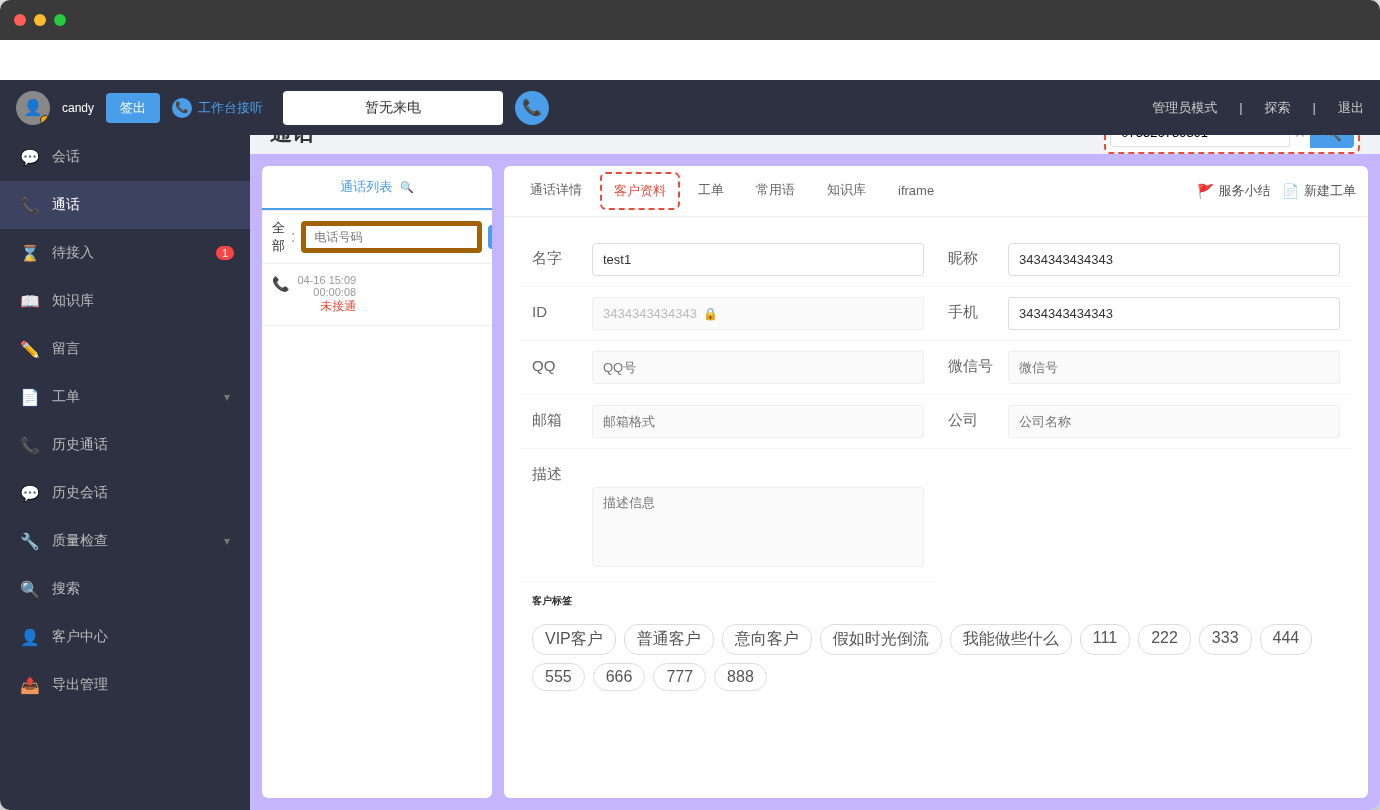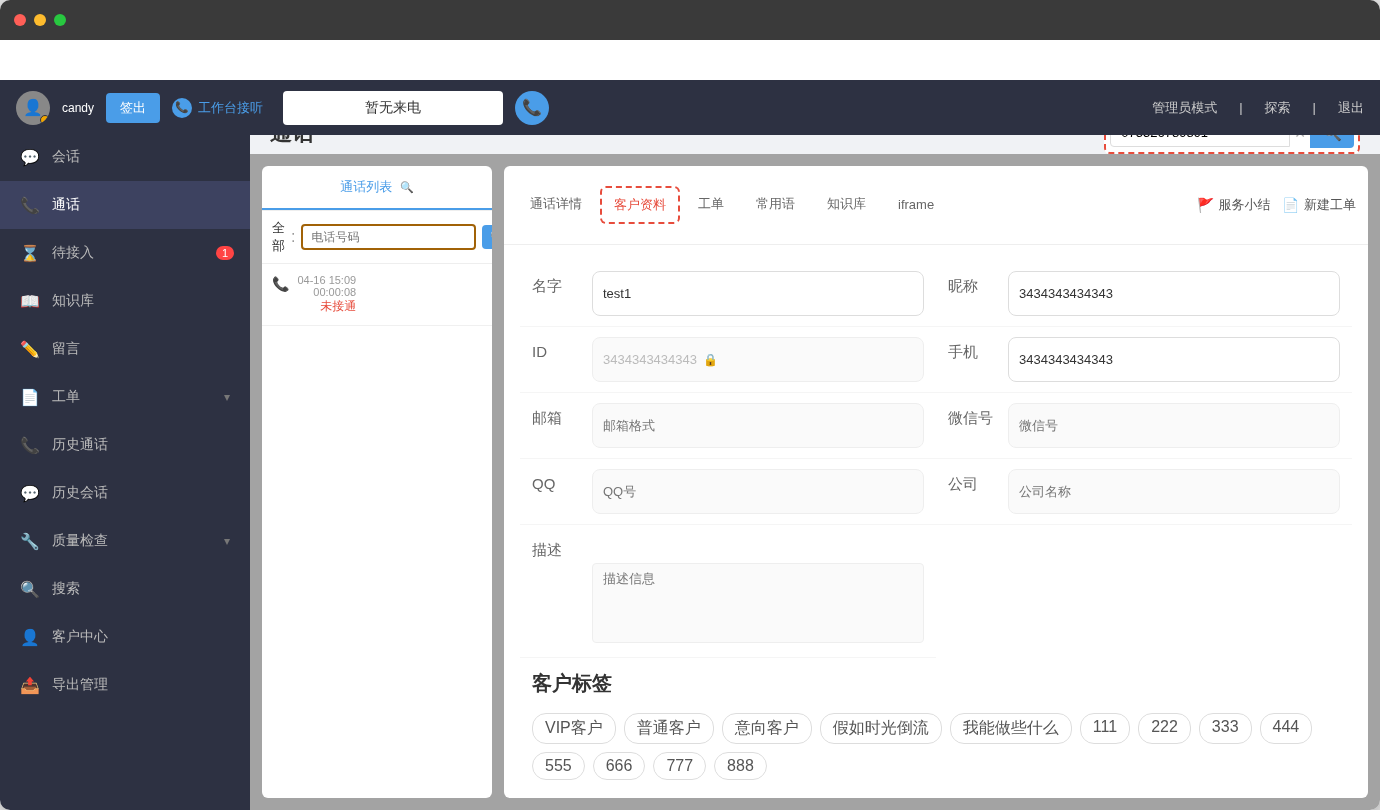--- a/index.html
+++ b/index.html
@@ -31,72 +31,72 @@
     
     .sidebar { width: 250px; background: #2d3142; display: flex; flex-direction: column; margin-top: 55px; flex-shrink: 0; }
     .sidebar-collapse-btn { padding: 10px 16px; color: #aaa; cursor: pointer; font-size: 16px; }
     .sidebar-item { display: flex; align-items: center; gap: 12px; padding: 14px 20px; color: #bbb; font-size: 14px; cursor: pointer; position: relative; }
     .sidebar-item.active { background: #3d4260; color: #fff; }
     .sidebar-icon { width: 20px; height: 20px; display: flex; align-items: center; justify-content: center; font-size: 16px; flex-shrink: 0; }
     .badge { background: #ff4444; color: #fff; border-radius: 10px; padding: 1px 6px; font-size: 11px; position: absolute; right: 16px; }
     .sidebar-arrow { margin-left: auto; font-size: 12px; color: #777; }
 
     
-    .main-content { flex: 1; display: flex; flex-direction: column; margin-top: 55px; overflow: hidden; background: #a3a3a3; }
+    .main-content { flex: 1; display: flex; flex-direction: column; margin-top: 55px; overflow: hidden; background: #c4b5fd; }
 
     
     .page-header { background: #f0f2f5; padding: 16px 20px 0; display: flex; align-items: center; justify-content: space-between; }
     .page-title { font-size: 22px; font-weight: 600; color: #333; }
     .search-box-highlighted { display: flex; align-items: center; border: 2px dashed #e74c3c; border-radius: 6px; padding: 4px; background: #fff; }
     .search-input { border: 1px solid #ddd; border-radius: 4px 0 0 4px; padding: 6px 10px; font-size: 13px; outline: none; width: 180px; }
     .clear-btn { background: none; border: none; color: #aaa; cursor: pointer; padding: 0 4px; font-size: 14px; }
     .search-btn-blue { background: #4a9de8; color: #fff; border: none; border-radius: 0 4px 4px 0; padding: 6px 12px; cursor: pointer; font-size: 16px; }
 
     
     .content-area { display: flex; flex: 1; overflow: hidden; padding: 12px; gap: 12px; }
 
     
     .left-panel { width: 230px; background: #fff; border-radius: 6px; display: flex; flex-direction: column; flex-shrink: 0; overflow: hidden; }
     .left-panel-tabs { display: flex; border-bottom: 1px solid #eee; }
     .left-tab { flex: 1; text-align: center; padding: 12px 0; font-size: 13px; color: #666; cursor: pointer; }
     .left-tab.active { color: #4a9de8; border-bottom: 2px solid #4a9de8; }
     .filter-row { display: flex; align-items: center; gap: 6px; padding: 8px 10px; border-bottom: 1px solid #eee; }
     .filter-all { font-size: 13px; color: #333; }
     .filter-dot { color: #999; }
-    .filter-input { flex: 1; border: 2px solid #a16207; border-radius: 4px; padding: 4px 8px; font-size: 12px; color: #999; }
+    .filter-input { flex: 1; border: 5px solid #a16207; border-radius: 4px; padding: 4px 8px; font-size: 12px; color: #999; }
     .filter-search-btn { background: #4a9de8; color: #fff; border: none; border-radius: 4px; padding: 4px 8px; cursor: pointer; font-size: 14px; }
     .call-list-item { padding: 10px; border-bottom: 1px solid #f0f0f0; cursor: pointer; display: flex; gap: 8px; align-items: flex-start; }
     .call-item-icon { color: #aaa; font-size: 14px; padding-top: 2px; }
     .call-item-info { flex: 1; }
     .call-item-number { font-size: 13px; color: #333; font-weight: 500; }
     .call-item-location { font-size: 12px; color: #999; }
     .call-item-meta { text-align: right; font-size: 11px; color: #999; }
     .call-missed { color: #e74c3c; font-size: 12px; }
 
     
     .right-panel { flex: 1; background: #fff; border-radius: 6px; display: flex; flex-direction: column; overflow: hidden; }
-    .right-tabs { display: flex; align-items: center; border-bottom: 1px solid #eee; padding: 16px 12px; gap: 4px; }
+    .right-tabs { display: flex; align-items: center; border-bottom: 1px solid #eee; padding: 2px 12px; gap: 4px; }
     .right-tab { padding: 12px 14px; font-size: 13px; color: #666; cursor: pointer; border-bottom: 2px solid transparent; white-space: nowrap; }
     .right-tab.highlighted { color: #e74c3c; border: 2px dashed #e74c3c; border-radius: 6px; padding: 8px 12px; margin: 4px 0; }
     .right-tabs-actions { margin-left: auto; display: flex; align-items: center; gap: 12px; }
     .action-btn { display: flex; align-items: center; gap: 4px; font-size: 13px; color: #555; cursor: pointer; }
     .action-icon { font-size: 14px; }
 
     
     .customer-form { padding: 16px; flex: 1; overflow-y: auto; }
     .form-grid { display: grid; grid-template-columns: 1fr 1fr; gap: 0; }
     .form-row { display: flex; align-items: flex-start; padding: 10px 12px; border-bottom: 1px solid #f5f5f5; }
     .form-label { width: 60px; font-size: 15px; color: #666; flex-shrink: 0; padding-top: 6px; }
     .form-value { flex: 1; }
-    .form-input { width: 100%; border: 1px solid #eee; border-radius: 8px; padding: 14px 10px; font-size: 13px; color: #333; background: #fafafa; }
+    .form-input { width: 100%; border: 1px solid #eee; border-radius: 3px; padding: 8px 10px; font-size: 13px; color: #333; background: #fafafa; }
     .form-input.placeholder { color: #bbb; }
     .form-input.filled { color: #333; background: #fff; border-color: #ddd; }
     .form-input.id-field { color: #bbb; display: flex; align-items: center; gap: 6px; }
     .id-lock { color: #ccc; font-size: 12px; }
-    .section-title { font-size: 20px; font-weight: 600; color: #333; padding: 12px 12px 8px; }
+    .section-title { font-size: 10px; font-weight: 600; color: #333; padding: 12px 12px 8px; }
     .tags-container { display: flex; flex-wrap: wrap; gap: 8px; padding: 8px 12px 16px; }
     .tag { border: 1px solid #ddd; border-radius: 14px; padding: 4px 12px; font-size: 16px; color: #555; cursor: pointer; }
     .desc-area { width: 100%; border: 1px solid #eee; border-radius: 4px; padding: 6px 10px; font-size: 13px; color: #bbb; resize: none; height: 80px; background: #fafafa; margin-top: 28px; }
   </style>
 </head>
 <body>
 
 <div class="window">
 
   <div class="title-bar">
@@ -270,29 +270,29 @@
                 <div class="form-row">
                   <div class="form-label">ID</div>
                   <div class="form-value">
                     <div class="form-input id-field">
                       <span>3434343434343</span>
                       <span class="id-lock">🔒</span>
                     </div>
                   </div>
                 </div>
                 <div class="form-row">
+                  <div class="form-label">QQ</div>
+                  <div class="form-value">
+                    <input class="form-input placeholder" type="text" placeholder="QQ号" style="">
+                  </div>
+                </div>
+                <div class="form-row">
                   <div class="form-label">邮箱</div>
                   <div class="form-value">
                     <input class="form-input placeholder" type="text" placeholder="邮箱格式" style="">
-                  </div>
-                </div>
-                <div class="form-row">
-                  <div class="form-label">QQ</div>
-                  <div class="form-value">
-                    <input class="form-input placeholder" type="text" placeholder="QQ号" style="">
                   </div>
                 </div>
                 <div class="form-row" style="align-items:flex-start;">
                   <div class="form-label">描述</div>
                   <div class="form-value">
                     <textarea class="desc-area" placeholder="描述信息" style=""></textarea>
                   </div>
                 </div>
               </div>
 

